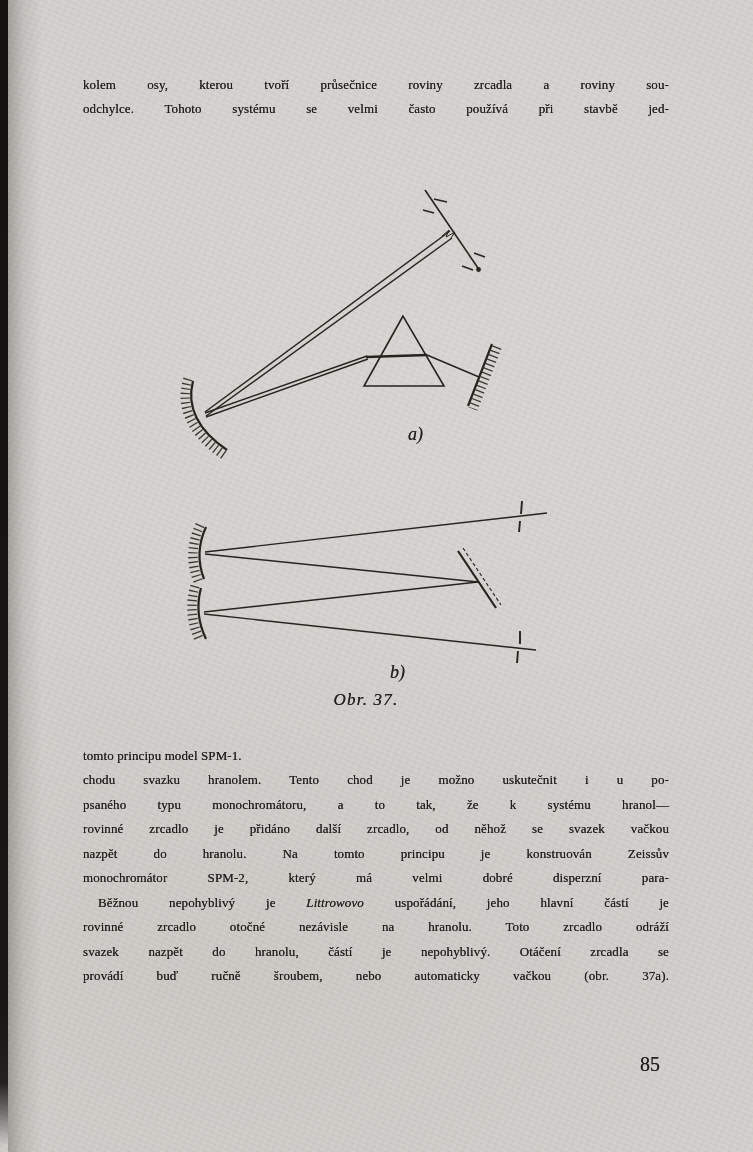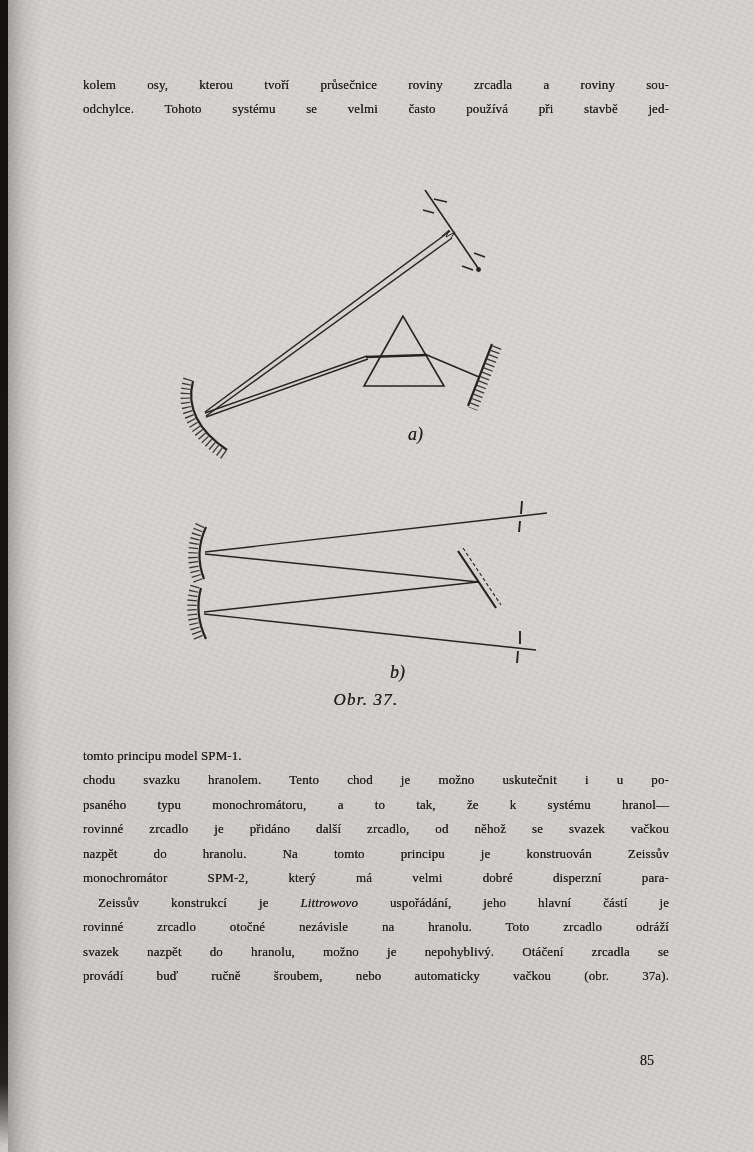--- a/index.html
+++ b/index.html
@@ -41,21 +41,21 @@
     text-shadow:0 0 0.4px rgba(33,31,28,0.8);
   }
   .label-a{left:408px;top:424px;}
   .label-b{left:390px;top:662px;}
   .fig-caption{
     position:absolute;left:306px;top:690px;width:120px;text-align:center;
     font-style:italic;font-size:17px;letter-spacing:1.2px;
     text-shadow:0 0 0.5px rgba(33,31,28,0.9);
   }
   .page-number{
-    position:absolute;left:640px;top:1053px;font-size:14px;
+    position:absolute;left:640px;top:1053px;font-size:20px;
     text-shadow:0 0 0.5px rgba(33,31,28,0.9);
   }
   svg.figure{position:absolute;left:140px;top:185px;}
   svg .ink{stroke:#26231f;fill:none;}
   svg .ray{stroke-width:1.4;}
   svg .thin{stroke-width:1.6;}
   svg .mid{stroke-width:2.2;}
   svg .hatch{stroke:#2a2722;fill:none;stroke-width:9.5;stroke-dasharray:1.3 3.4;opacity:0.9;}
   svg .tick{stroke-width:1.9;}
 </style>
@@ -136,20 +136,20 @@
 <div class="textblock tb-bottom">
   <div class="line endp">tomto principu model SPM-1.</div>
 
   <div class="line">chodu svazku hranolem. Tento chod je možno uskutečnit i u po-</div>
   <div class="line">psaného typu monochromátoru, a to tak, že k systému hranol—</div>
   <div class="line">rovinné zrcadlo je přidáno další zrcadlo, od něhož se svazek vačkou</div>
   <div class="line">nazpět do hranolu. Na tomto principu je konstruován Zeissův</div>
   <div class="line">monochromátor SPM-2, který má velmi dobré disperzní para-</div>
 
   <div class="line ind">
-    <span>Zeissův konstrukcí je </span><em>Littrowovo</em><span> uspořádání, jeho hlavní částí je</span>
+    <span>Běžnou nepohyblivý je </span><em>Littrowovo</em><span> uspořádání, jeho hlavní částí je</span>
   </div>
   <div class="line">rovinné zrcadlo otočné nezávisle na hranolu. Toto zrcadlo odráží</div>
-  <div class="line">svazek nazpět do hranolu, možno je nepohyblivý. Otáčení zrcadla se</div>
+  <div class="line">svazek nazpět do hranolu, částí je nepohyblivý. Otáčení zrcadla se</div>
   <div class="line">provádí buď ručně šroubem, nebo automaticky vačkou (obr. 37a).</div>
 </div>
 
 <div class="page-number">85</div>
 
 </body></html>

